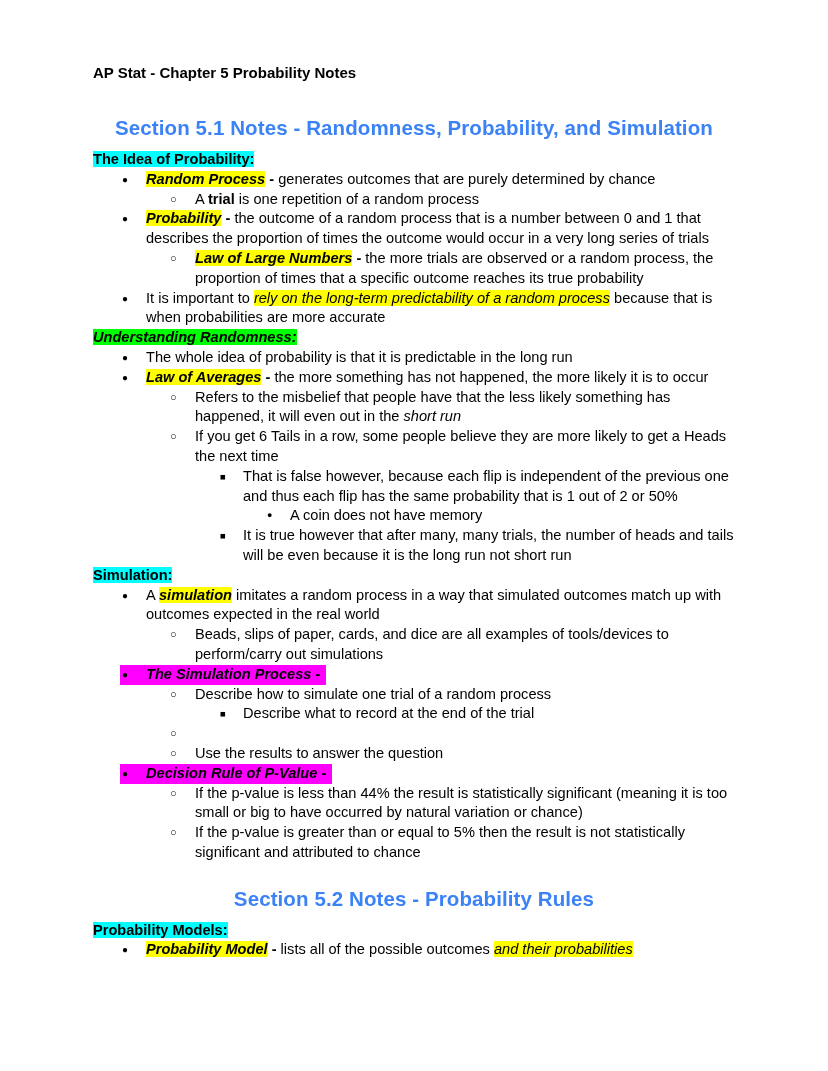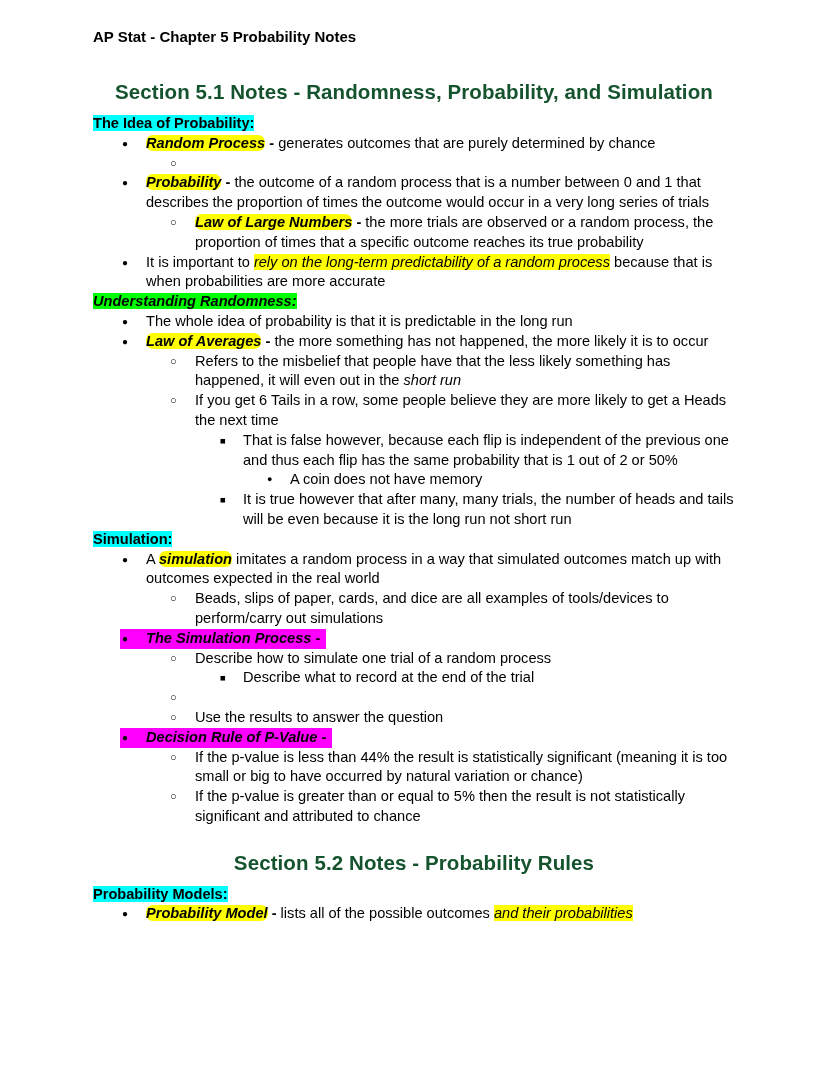--- a/index.html
+++ b/index.html
@@ -1,39 +1,39 @@
 <!DOCTYPE html>
 <html><head>
 <meta charset="utf-8">
 <style>
   html,body{margin:0;padding:0;}
   body{
     width:828px;height:1071px;background:#ffffff;
     font-family:"Liberation Sans",sans-serif;color:#000000;
     overflow:hidden;
   }
-  .page{padding:28px 93px 0 93px;box-sizing:border-box;width:828px;}
+  .page{padding:64px 93px 0 93px;box-sizing:border-box;width:828px;}
   .doc-header{font-weight:bold;font-size:15px;line-height:18px;}
   .doc-body{width:642px;}
   .sec-heading{
-    color:#14532d;font-weight:bold;font-size:20.5px;line-height:26px;
+    color:#3b82f6;font-weight:bold;font-size:20.5px;line-height:26px;
     text-align:center;margin:23px 0 9px 0;letter-spacing:0.1px;
   }
   .doc-body > .sec-heading:first-child{margin-top:33px;}
   .label-line{font-size:14.6px;line-height:19.8px;}
   .label-line .b{font-weight:bold;}
   .label-line .i{font-style:italic;}
   .bullet-row{display:flex;align-items:flex-start;font-size:14.6px;line-height:19.8px;}
   .marker{flex:0 0 24px;font-size:10px;line-height:19.8px;}
   .lvl1{padding-left:29px;}
   .lvl2{padding-left:77px;}  .lvl2 .marker{flex-basis:25px;font-size:11px;}
   .lvl3{padding-left:127px;} .lvl3 .marker{flex-basis:23px;font-size:9.5px;}
   .lvl4{padding-left:174px;} .lvl4 .marker{flex-basis:23px;font-size:9px;}
   .bullet-text{flex:1 1 auto;}
-  .run.b{font-weight:bold;border-radius:7px;}
+  .run.b{font-weight:bold;}
   .run.i{font-style:italic;text-align:center;}
   .hl-yellow{background:#ffff00;font-style:italic;}
   .hl-cyan{background:#00ffff;}
   .hl-green{background:#00ff00;}
   .hl-magenta{background:#ff00ff;}
   .band{display:inline-flex;align-items:flex-start;padding:0 6px 0 2px;margin-left:-2px;}
   .band .bullet-text{flex:0 0 auto;font-style:italic;}
 </style>
 </head>
 <body>
@@ -42,20 +42,21 @@
   <div class="doc-header">AP Stat - Chapter 5 Probability Notes</div>
   <div class="doc-body">
       <div class="sec-heading">Section 5.1 Notes - Randomness, Probability, and Simulation</div>
       <div class="label-line"><span class="hl-cyan"><span class="run b">The Idea of Probability:</span></span></div>
       <div class="bullet-row lvl1">
         <span class="marker">●</span>
         <div class="bullet-text"><span class="run b hl-yellow">Random Process</span><span class="run b"> - </span><span class="run">generates outcomes that are purely determined by chance</span></div>
       </div>
       <div class="bullet-row lvl2">
         <span class="marker">○</span>
+        <div class="bullet-text"><span class="run">A </span><span class="run b">trial</span><span class="run"> is one repetition of a random process</span></div>
       </div>
       <div class="bullet-row lvl1">
         <span class="marker">●</span>
         <div class="bullet-text"><span class="run b hl-yellow">Probability</span><span class="run b"> - </span><span class="run">the outcome of a random process that is a number between 0 and 1 that describes the proportion of times the outcome would occur in a very long series of trials</span></div>
       </div>
       <div class="bullet-row lvl2">
         <span class="marker">○</span>
         <div class="bullet-text"><span class="run b hl-yellow">Law of Large Numbers</span><span class="run b"> - </span><span class="run">the more trials are observed or a random process, the proportion of times that a specific outcome reaches its true probability</span></div>
       </div>
       <div class="bullet-row lvl1">

